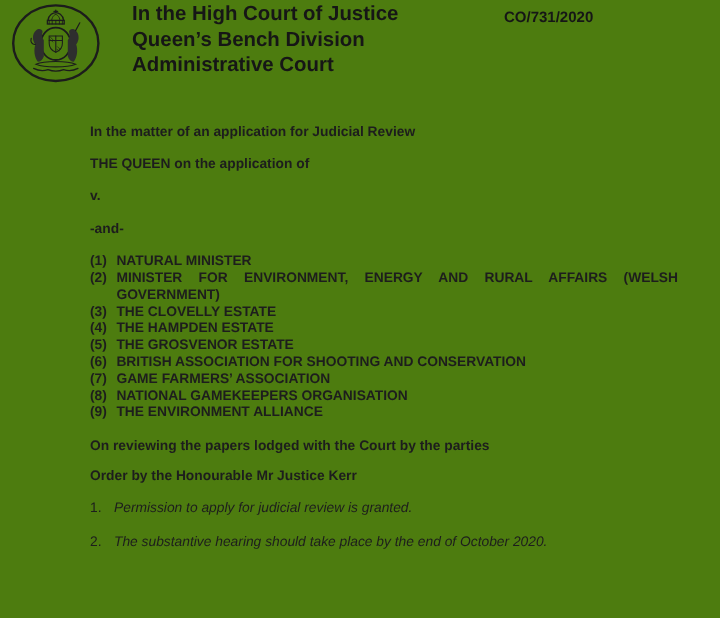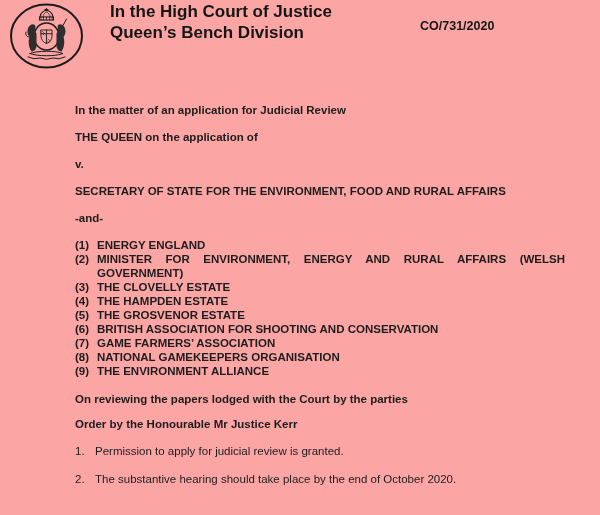--- a/index.html
+++ b/index.html
@@ -1,46 +1,46 @@
 <!DOCTYPE html>
 <html><head>
 <meta charset="utf-8">
 <style>
   * { margin:0; padding:0; box-sizing:border-box; }
   html,body { background:#ffffff; }
   .page {
-    position:relative; width:600px; height:515px; background:#fca5a5;
+    position:relative; width:600px; height:515px; background:#4d7c0f;
     font-family:"Liberation Sans", sans-serif; color:#1d1d1d; overflow:hidden;
   }
   
   .crest { position:absolute; left:8px; top:2px; width:77px; height:68px; }
   .crest svg { width:100%; height:100%; display:block; }
   .court-title {
     position:absolute; left:110px; top:1px;
     font-size:17px; font-weight:700; line-height:21px; color:#161616;
   }
   .case-number {
-    position:absolute; left:420px; top:19px;
+    position:absolute; left:420px; top:7px;
     font-size:12.5px; font-weight:700; color:#161616;
   }
   
   .doc-body {
     position:absolute; left:75px; top:103px; width:490px;
     font-size:11.5px; line-height:14px; color:#1d1d1d;
   }
   .doc-body p.b { font-weight:700; margin:0 0 13px 0; }
   .parties { list-style:none; font-weight:700; margin:0 0 14px 0; }
   .party { display:flex; }
   .pnum { width:22px; flex:none; }
   .pname { flex:1; }
   .party.justified .pname { text-align:justify; }
   p.review-line { margin-bottom:11px !important; }
   .order-item { display:flex; font-weight:400; margin:0 0 14px 0; }
   .onum { width:20px; flex:none; }
-  .otext { flex:1; }
+  .otext { flex:1;font-style:italic; }
 </style>
 </head>
 <body>
 
 <div class="page">
 
   <div class="crest">
     <svg viewBox="0 0 154 136" fill="none" stroke="#1c1c1c" stroke-linecap="round">
       <ellipse cx="77" cy="68" rx="71" ry="63" stroke-width="4"></ellipse>
 
@@ -66,35 +66,35 @@
       <path d="M110 47 L117 34" stroke-width="2"></path>
 
       <path d="M44 103 C58 97 96 97 110 103 C96 109 58 109 44 103 Z" stroke-width="2"></path>
       <path d="M40 110 q12 6 24 2 q13 5 26 0 q12 4 24 -2" stroke-width="2"></path>
     </svg>
   </div>
 
   <div class="court-title">
     <div>In the High Court of Justice</div>
     <div>Queen’s Bench Division</div>
+    <div>Administrative Court</div>
   </div>
 
   <div class="case-number">CO/731/2020</div>
 
   <div class="doc-body">
     <p class="b">In the matter of an application for Judicial Review</p>
     <p class="b">THE QUEEN on the application of</p>
     <p class="b">v.</p>
-    <p class="b">SECRETARY OF STATE FOR THE ENVIRONMENT, FOOD AND RURAL AFFAIRS</p>
     <p class="b">-and-</p>
 
     <ol class="parties">
       <li class="party">
         <span class="pnum">(1)</span>
-        <span class="pname">ENERGY ENGLAND</span>
+        <span class="pname">NATURAL MINISTER</span>
       </li>
       <li class="party justified">
         <span class="pnum">(2)</span>
         <span class="pname">MINISTER FOR ENVIRONMENT, ENERGY AND RURAL AFFAIRS (WELSH GOVERNMENT)</span>
       </li>
       <li class="party">
         <span class="pnum">(3)</span>
         <span class="pname">THE CLOVELLY ESTATE</span>
       </li>
       <li class="party">

